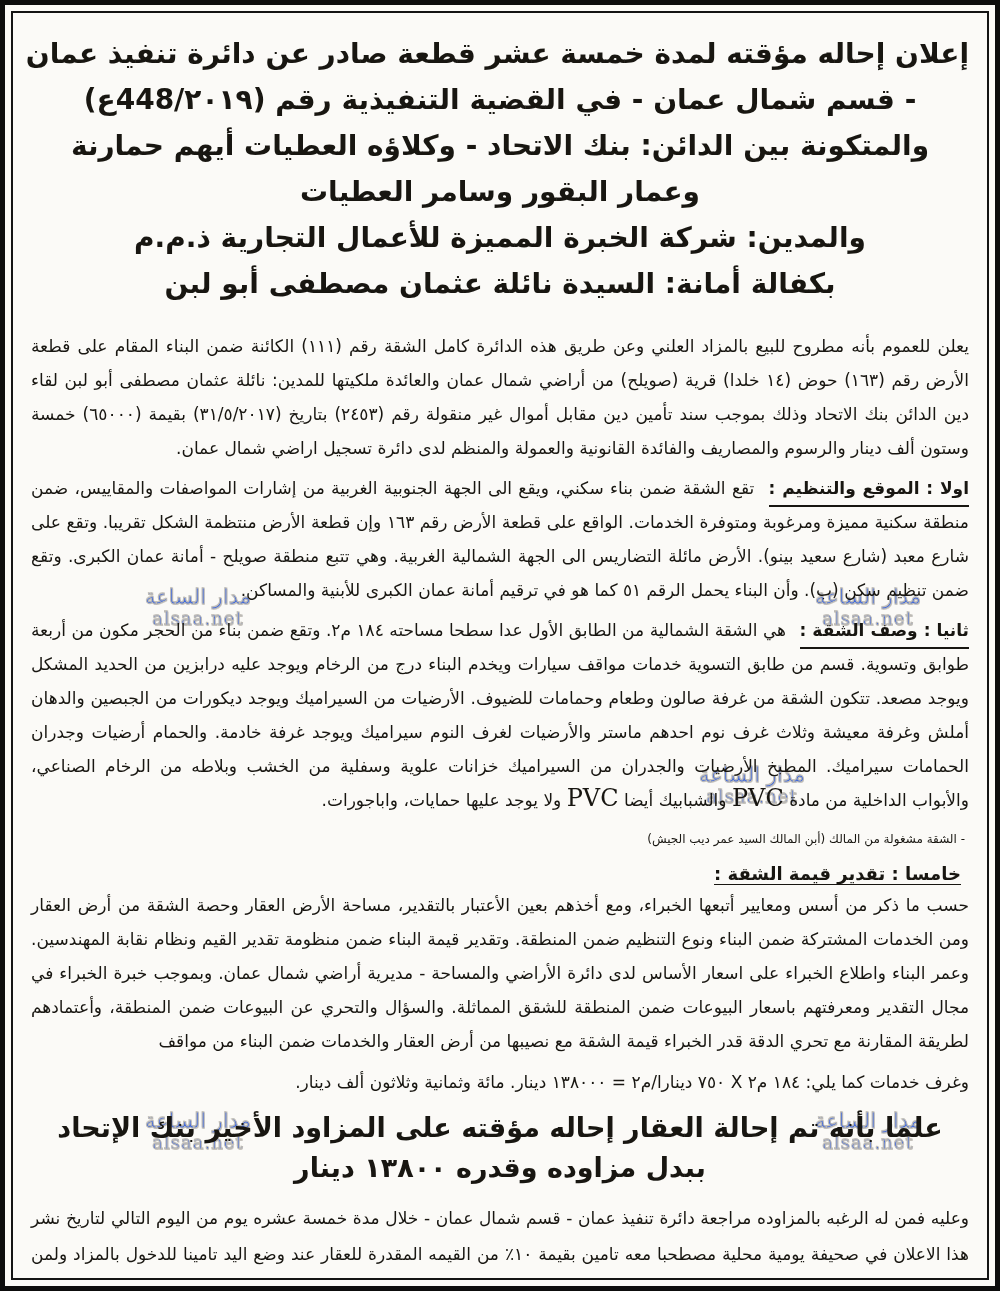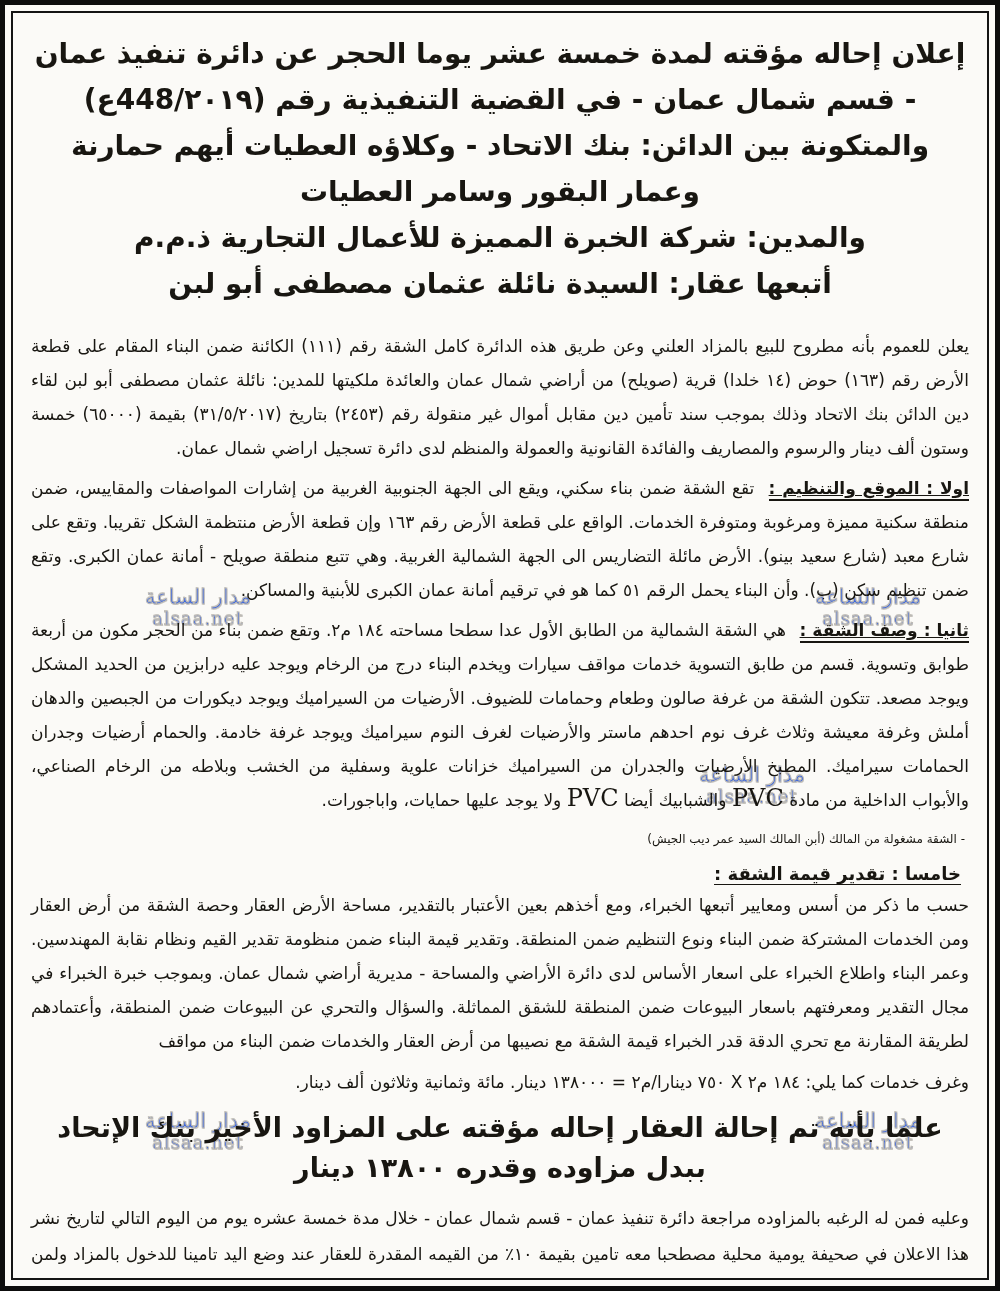--- a/index.html
+++ b/index.html
@@ -40,23 +40,22 @@
   }
   .body {
     font-size: 17px;
     line-height: 34px;
     text-align: justify;
     margin: 0 0 6px 0;
   }
   .sec-head {
     font-weight: bold;
     border-bottom: 2.5px solid #181611;
-    padding-bottom: 1px;
+    padding-bottom: 7px;
     margin-inline-end: 8px;
-    text-decoration: underline;
   }
   .sec-head-block {
     font-size: 18px;
     font-weight: bold;
     text-decoration: underline;
     text-underline-offset: 4px;
     margin: 2px 8px 4px 0;
   }
   .occupancy {
     font-size: 12px;
@@ -127,26 +126,26 @@
     <span class="lat">alsaa.net</span>
   </div>
   <div class="wm wm5">
     <span class="ar">مدار الساعة</span>
     <span class="lat">alsaa.net</span>
   </div>
 
   <div class="inner">
 
     <div class="header">
-      <div class="h-line">إعلان إحاله مؤقته لمدة خمسة عشر يوما الحجر عن دائرة تنفيذ عمان</div>
+      <div class="h-line">إعلان إحاله مؤقته لمدة خمسة عشر قطعة صادر عن دائرة تنفيذ عمان</div>
       <div class="h-line">- قسم شمال عمان - في القضية التنفيذية رقم (448/٢٠١٩ع)</div>
       <div class="h-line">والمتكونة بين الدائن: بنك الاتحاد - وكلاؤه العطيات أيهم حمارنة</div>
       <div class="h-line">وعمار البقور وسامر العطيات</div>
       <div class="h-line">والمدين: شركة الخبرة المميزة للأعمال التجارية ذ.م.م</div>
-      <div class="h-line">أتبعها عقار: السيدة نائلة عثمان مصطفى أبو لبن</div>
+      <div class="h-line">بكفالة أمانة: السيدة نائلة عثمان مصطفى أبو لبن</div>
     </div>
 
     <p class="body">يعلن للعموم بأنه مطروح للبيع بالمزاد العلني وعن طريق هذه الدائرة كامل الشقة رقم (١١١) الكائنة ضمن البناء المقام على قطعة الأرض رقم (١٦٣) حوض (١٤ خلدا) قرية (صويلح) من أراضي شمال عمان والعائدة ملكيتها للمدين: نائلة عثمان مصطفى أبو لبن لقاء دين الدائن بنك الاتحاد وذلك بموجب سند تأمين دين مقابل أموال غير منقولة رقم (٢٤٥٣) بتاريخ (٣١/٥/٢٠١٧) بقيمة (٦٥٠٠٠) خمسة وستون ألف دينار والرسوم والمصاريف والفائدة القانونية والعمولة والمنظم لدى دائرة تسجيل اراضي شمال عمان.</p>
 
     <p class="body">
       <span class="sec-head">اولا : الموقع والتنظيم :</span>
       <span>تقع الشقة ضمن بناء سكني، ويقع الى الجهة الجنوبية الغربية من إشارات المواصفات والمقاييس، ضمن منطقة سكنية مميزة ومرغوبة ومتوفرة الخدمات. الواقع على قطعة الأرض رقم ١٦٣ وإن قطعة الأرض منتظمة الشكل تقريبا. وتقع على شارع معبد (شارع سعيد بينو). الأرض مائلة التضاريس الى الجهة الشمالية الغربية. وهي تتبع منطقة صويلح - أمانة عمان الكبرى. وتقع ضمن تنظيم سكن (ب). وأن البناء يحمل الرقم ٥١ كما هو في ترقيم أمانة عمان الكبرى للأبنية والمساكن.</span>
     </p>
 
     <p class="body">

